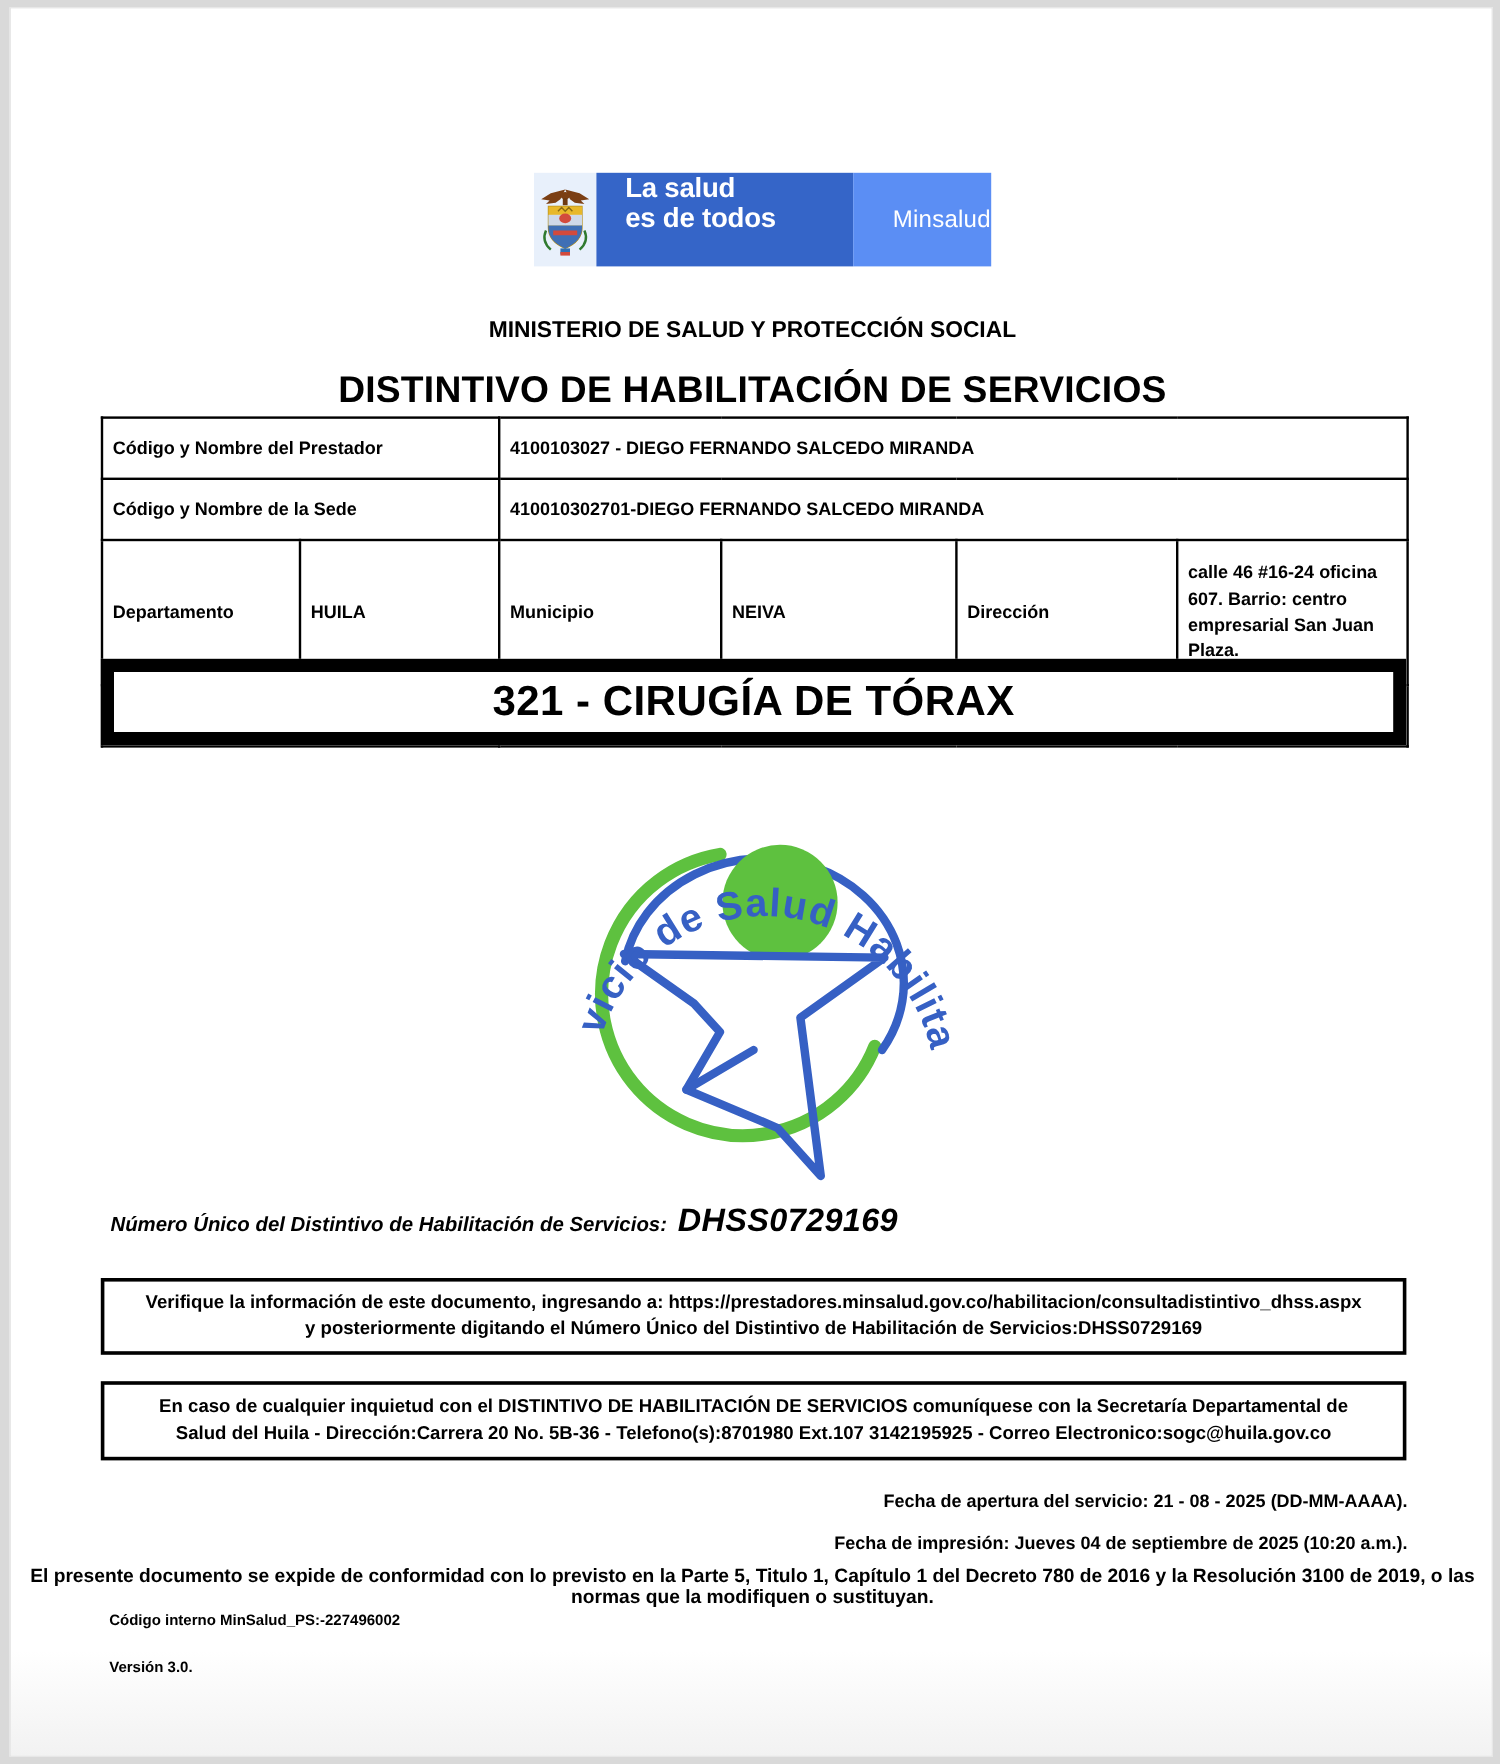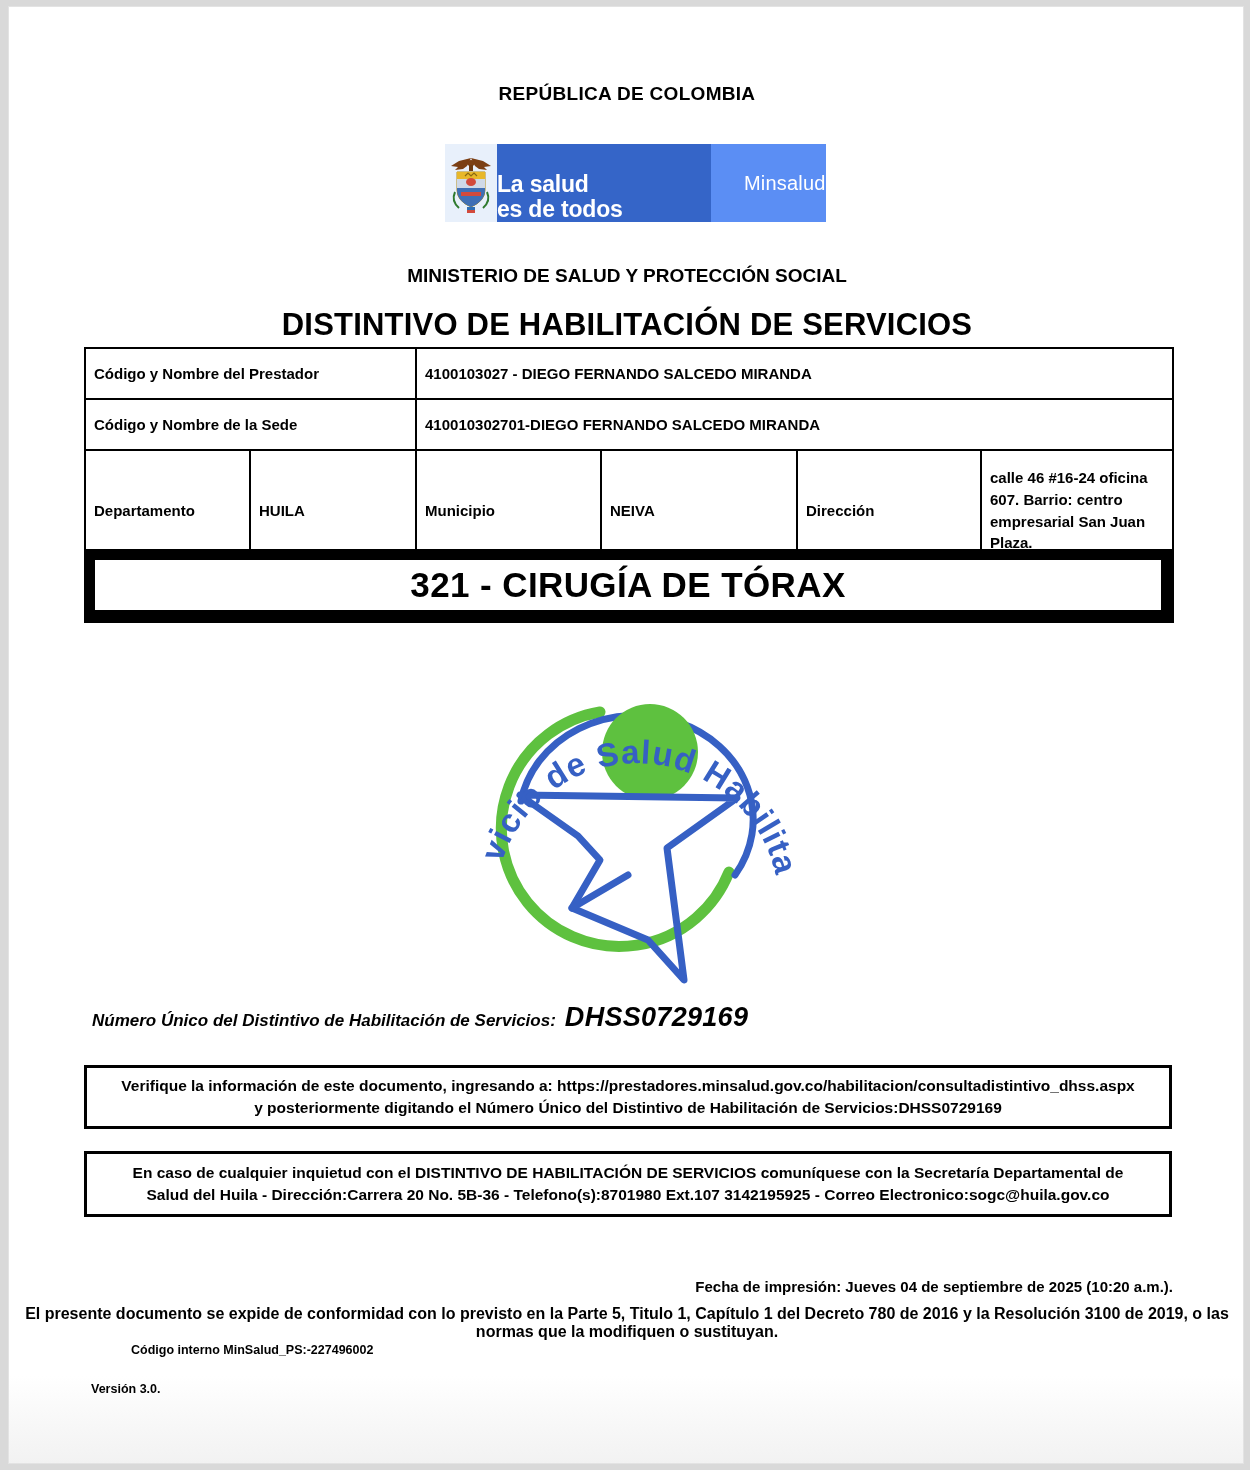--- a/index.html
+++ b/index.html
@@ -31,21 +31,22 @@
     position:absolute; left:436px; top:137px;
     width:376px; height:78px;
     display:flex;
   }
   .logo-crest {
     width:78px; height:78px; background:#e8f0fb;
     display:flex; align-items:center; justify-content:center;
   }
   .logo-mid {
     flex:0 0 214px; background:#3565c8;
-    display:flex; align-items:flex-end;
+    display:flex; align-items:flex-start;
+    padding-left:24px;
   }
   .logo-mid span {
     color:#ffffff; font-size:23px; font-weight:bold; line-height:1.08;
     letter-spacing:-.2px;
   }
   .logo-right {
     flex:1; background:#5b8ef4;
     display:flex; align-items:center; justify-content:center;
   }
   .logo-right span {
@@ -137,34 +138,33 @@
     font-size:15px; font-weight:bold; color:#000;
   }
   .foot-open { top:1236px; }
   .foot-print { top:1271px; }
   .legal {
     position:absolute; left:0; top:1298px; width:1236px;
     text-align:center; font-size:16px; font-weight:bold; color:#000;
   }
   .code-internal {
     position:absolute; left:82px; top:1336px;
-    font-size:12.5px; font-weight:bold; color:#000;margin-left:40px;
+    font-size:12.5px; font-weight:bold; color:#000;
   }
   .version {
     position:absolute; left:82px; top:1375px;
     font-size:12.5px; font-weight:bold; color:#000;
   }
 </style>
 </head>
 <body>
 
 <div class="page">
 <div class="inner">
 
-  <div class="rep-title">REPÚBLICA DE COLOMBIA</div>
 
   <div class="logo-band">
     <div class="logo-crest">
       <svg width="52" height="62" viewBox="0 0 52 62" aria-hidden="true">
 
         <path d="M26 6 L14 9 L6 14 L13 15 L10 18 L18 17 L22 14 Z" fill="#7b3f14"></path>
         <path d="M26 6 L38 9 L46 14 L39 15 L42 18 L34 17 L30 14 Z" fill="#7b3f14"></path>
         <ellipse cx="26" cy="11" rx="4" ry="3" fill="#7b3f14"></ellipse>
         <path d="M24 13 h4 v6 h-4 z" fill="#6e3a12"></path>
 
@@ -265,19 +265,20 @@
   <div class="box box-verify">
     <p>Verifique la información de este documento, ingresando a: https://prestadores.minsalud.gov.co/habilitacion/consultadistintivo_dhss.aspx</p>
     <p>y posteriormente digitando el Número Único del Distintivo de Habilitación de Servicios:DHSS0729169</p>
   </div>
 
   <div class="box box-contact">
     <p>En caso de cualquier inquietud con el DISTINTIVO DE HABILITACIÓN DE SERVICIOS comuníquese con la Secretaría Departamental de</p>
     <p>Salud del Huila - Dirección:Carrera 20 No. 5B-36 - Telefono(s):8701980 Ext.107 3142195925 - Correo Electronico:sogc@huila.gov.co</p>
   </div>
 
+  <div class="foot-right foot-open">Fecha de apertura del servicio: 21 - 08 - 2025 (DD-MM-AAAA).</div>
   <div class="foot-right foot-print">Fecha de impresión: Jueves 04 de septiembre de 2025 (10:20 a.m.).</div>
   <div class="legal">El presente documento se expide de conformidad con lo previsto en la Parte 5, Titulo 1, Capítulo 1 del Decreto 780 de 2016 y la Resolución 3100 de 2019, o las normas que la modifiquen o sustituyan.</div>
   <div class="code-internal">Código interno MinSalud_PS:-227496002</div>
   <div class="version">Versión 3.0.</div>
 
 </div>
 </div>
 
 </body></html>

